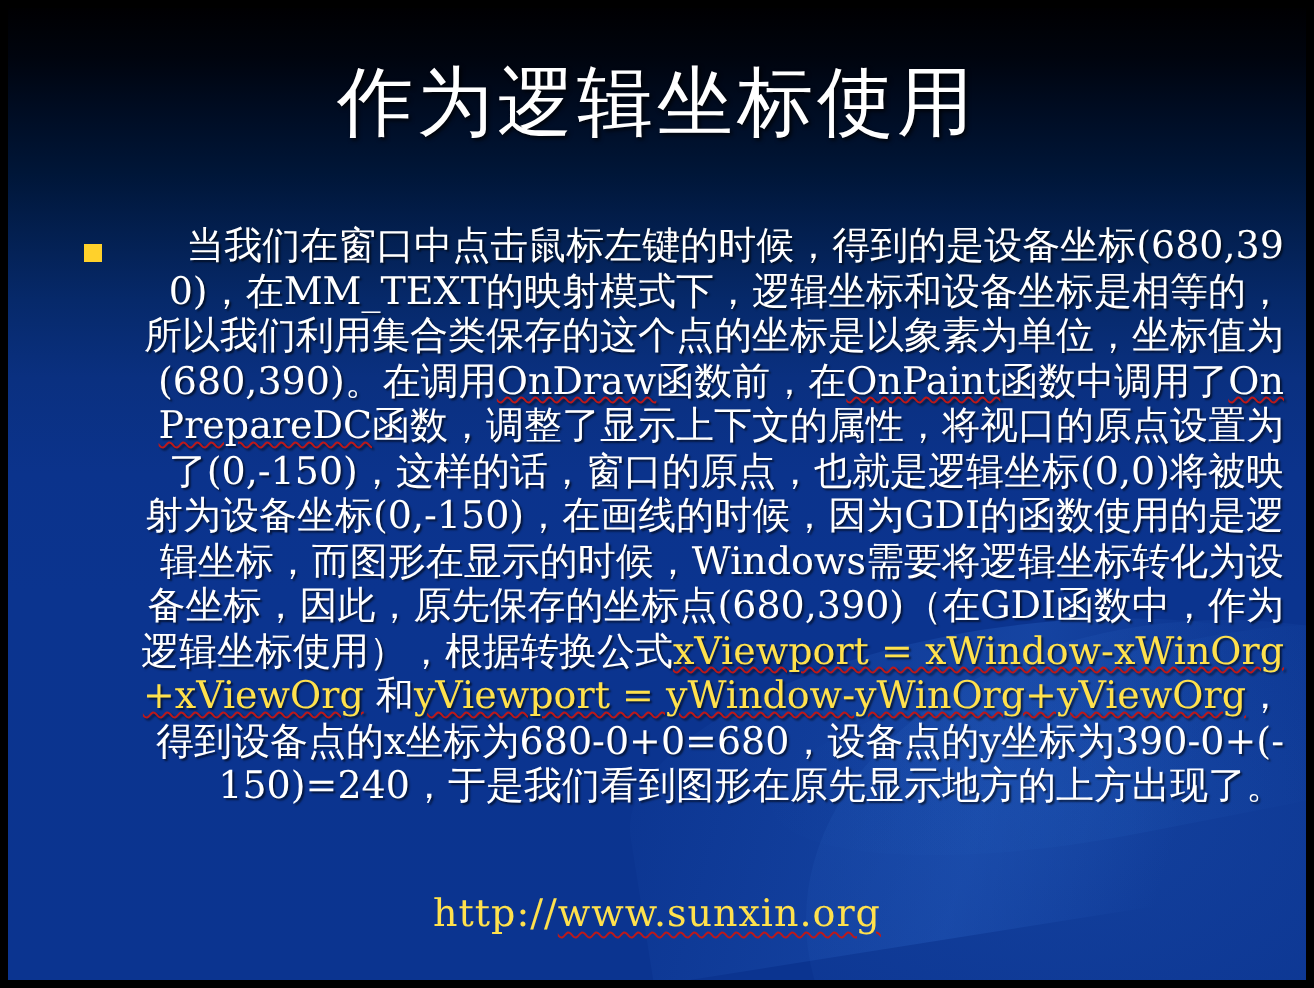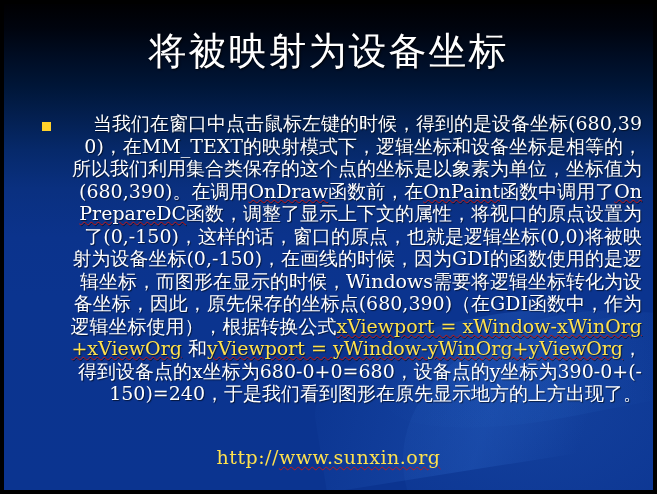--- a/index.html
+++ b/index.html
@@ -138,21 +138,21 @@
 </head>
 <body>
 
 <div class="slide">
   <div class="frame">
     <div class="bg"></div>
     <div class="swoosh1"></div>
     <div class="swoosh2"></div>
     <div class="swoosh3"></div>
 
-    <div class="title">将被映射为设备坐标</div>
+    <div class="title">作为逻辑坐标使用</div>
 
     <div class="body-block">
       <div class="bullet"></div>
       <div class="para" id="para"><span>当我们在窗口中点击鼠标左键的时候，得到的是设备坐标(680,390)，在MM_TEXT的映射模式下，逻辑坐标和设备坐标是相等的，所以我们利用集合类保存的这个点的坐标是以象素为单位，坐标值为(680,390)。在调用</span><span class="sq">OnDraw</span><span>函数前，在</span><span class="sq">OnPaint</span><span>函数中调用了</span><span class="sq">OnPrepareDC</span><span>函数，调整了显示上下文的属性，将视口的原点设置为了(0,-150)，这样的话，窗口的原点，也就是逻辑坐标(0,0)将被映射为设备坐标(0,-150)，在画线的时候，因为GDI的函数使用的是逻辑坐标，而图形在显示的时候，Windows需要将逻辑坐标转化为设备坐标，因此，原先保存的坐标点(680,390)（在GDI函数中，作为逻辑坐标使用），根据转换公式</span><span class="hl">xViewport = xWindow-xWinOrg+xViewOrg</span><span> 和</span><span class="hl">yViewport = yWindow-yWinOrg+yViewOrg</span><span>，得到设备点的x坐标为680-0+0=680，设备点的y坐标为390-0+(-150)=240，于是我们看到图形在原先显示地方的上方出现了。</span></div>
     </div>
 
     <div class="footer">
       <span class="url"><span>http://</span><span class="wav">www.sunxin.org</span></span>
     </div>
   </div>

